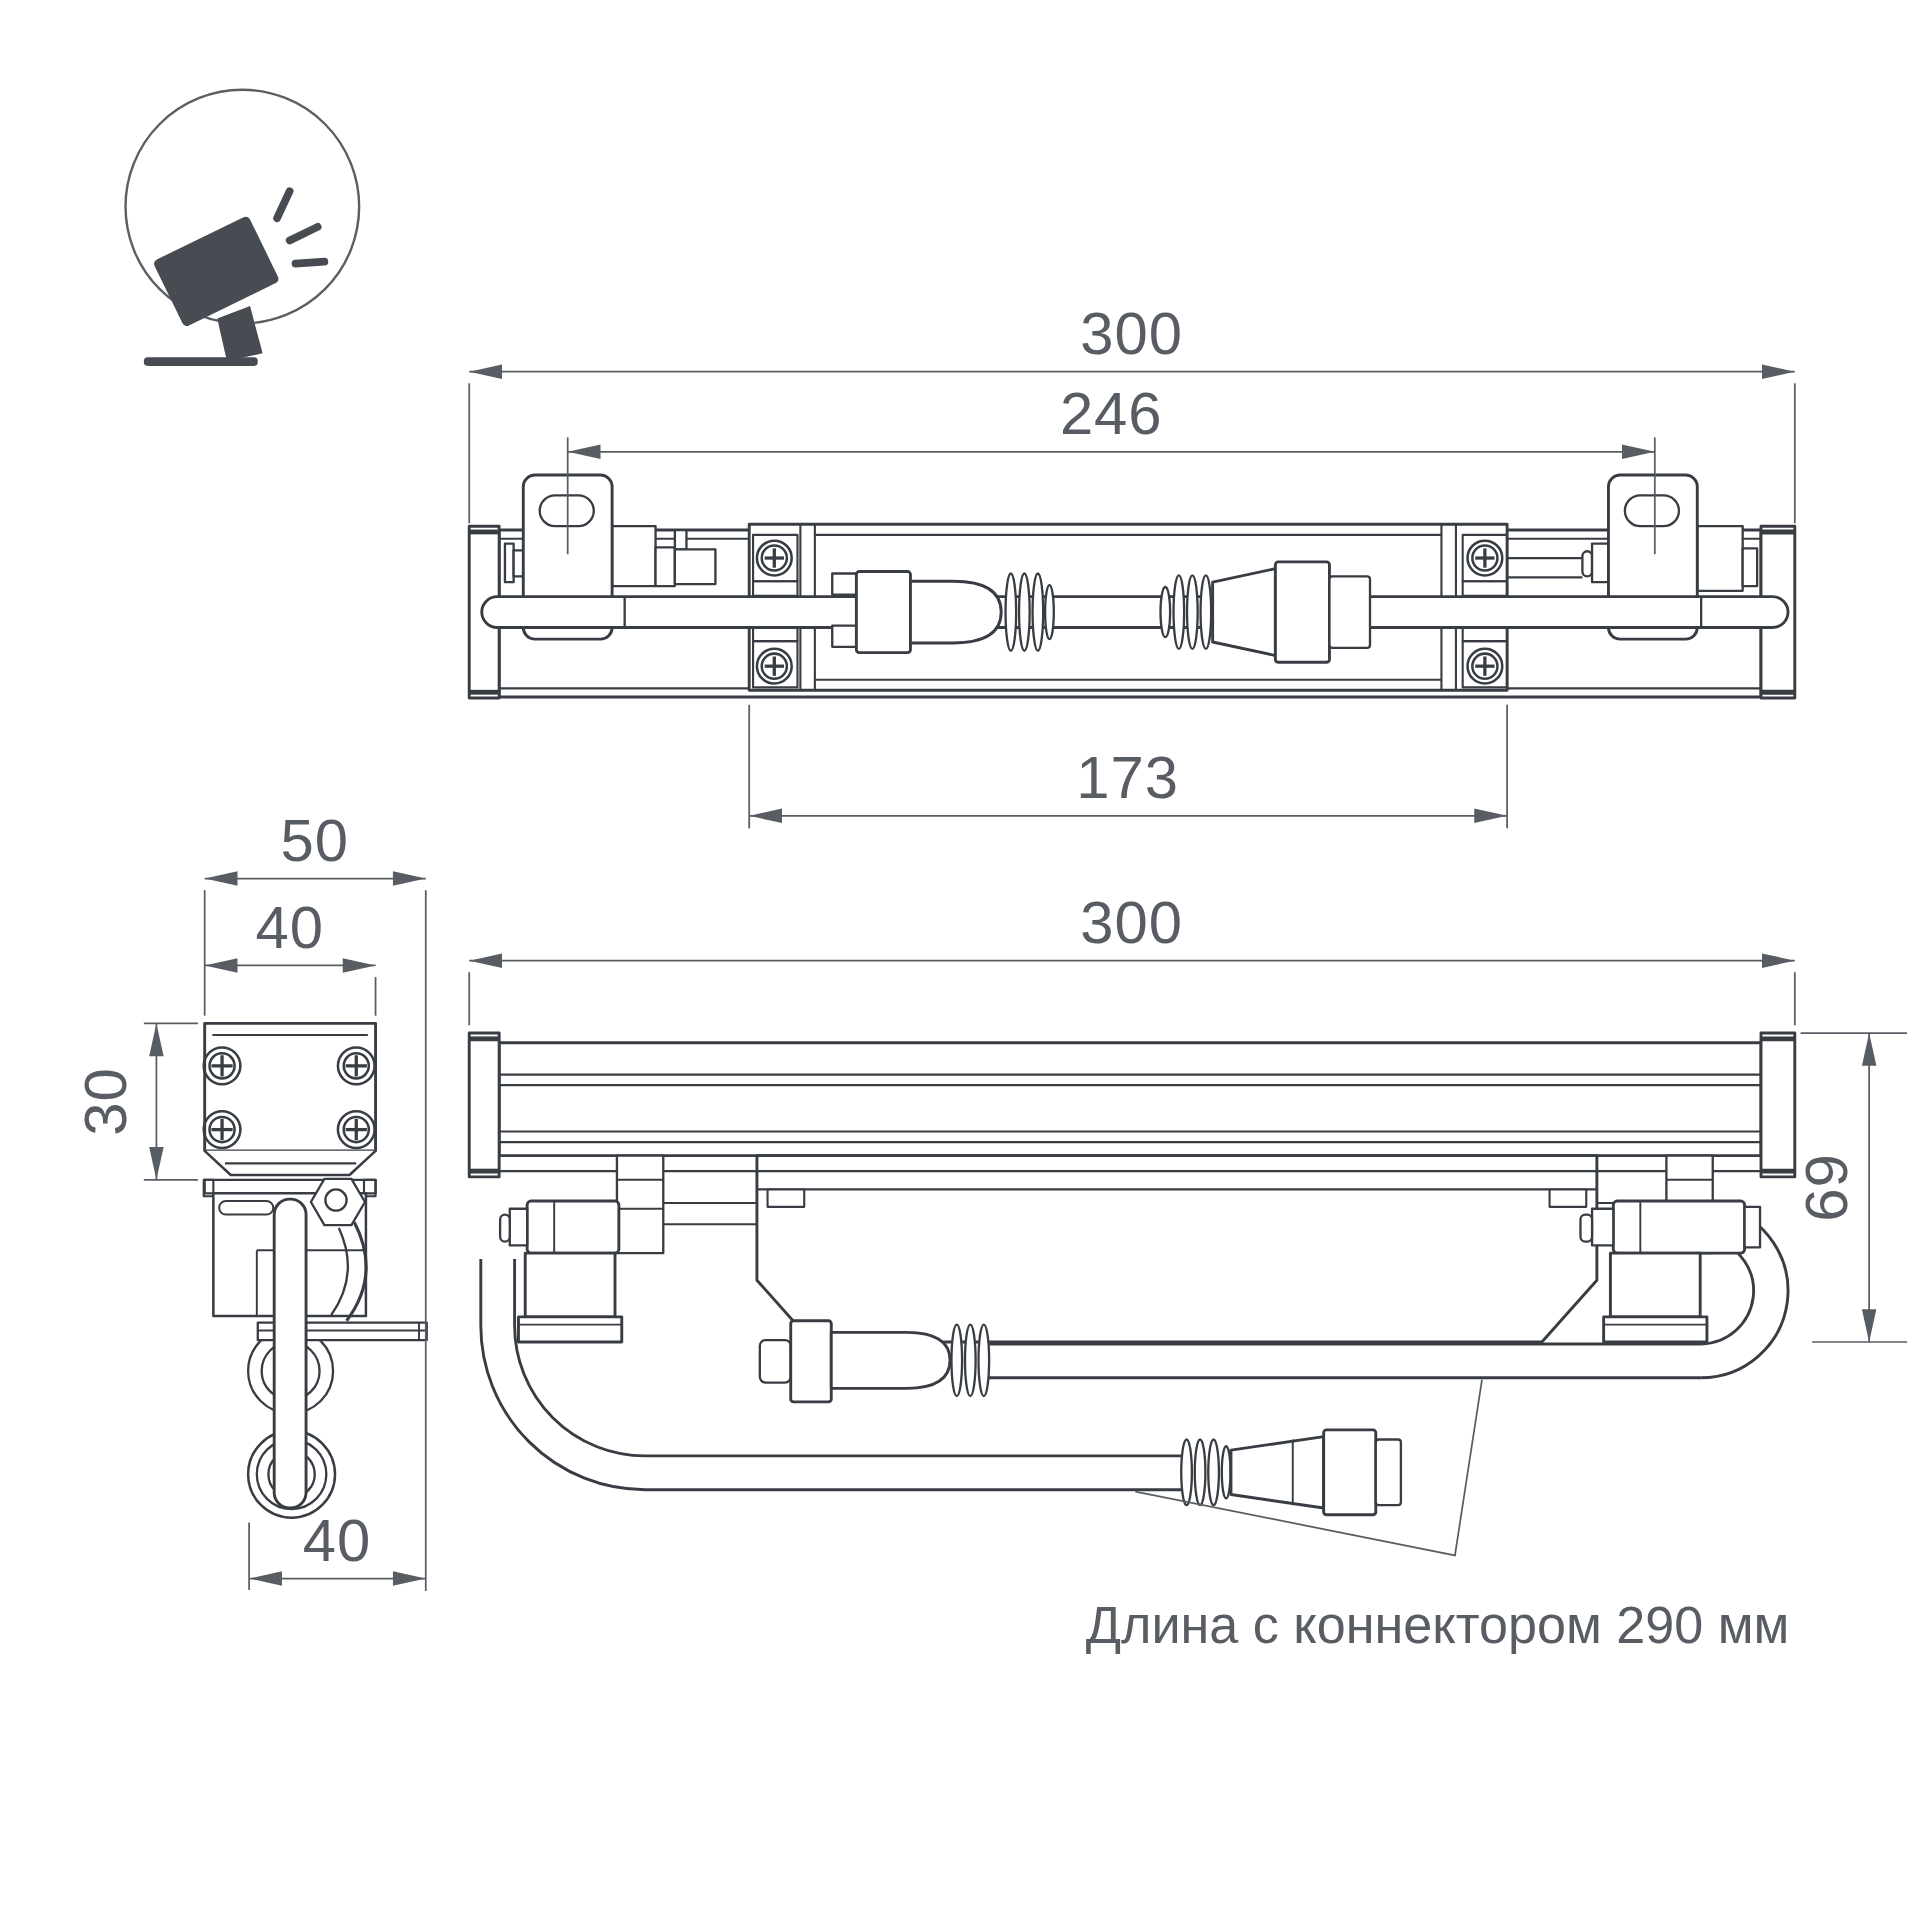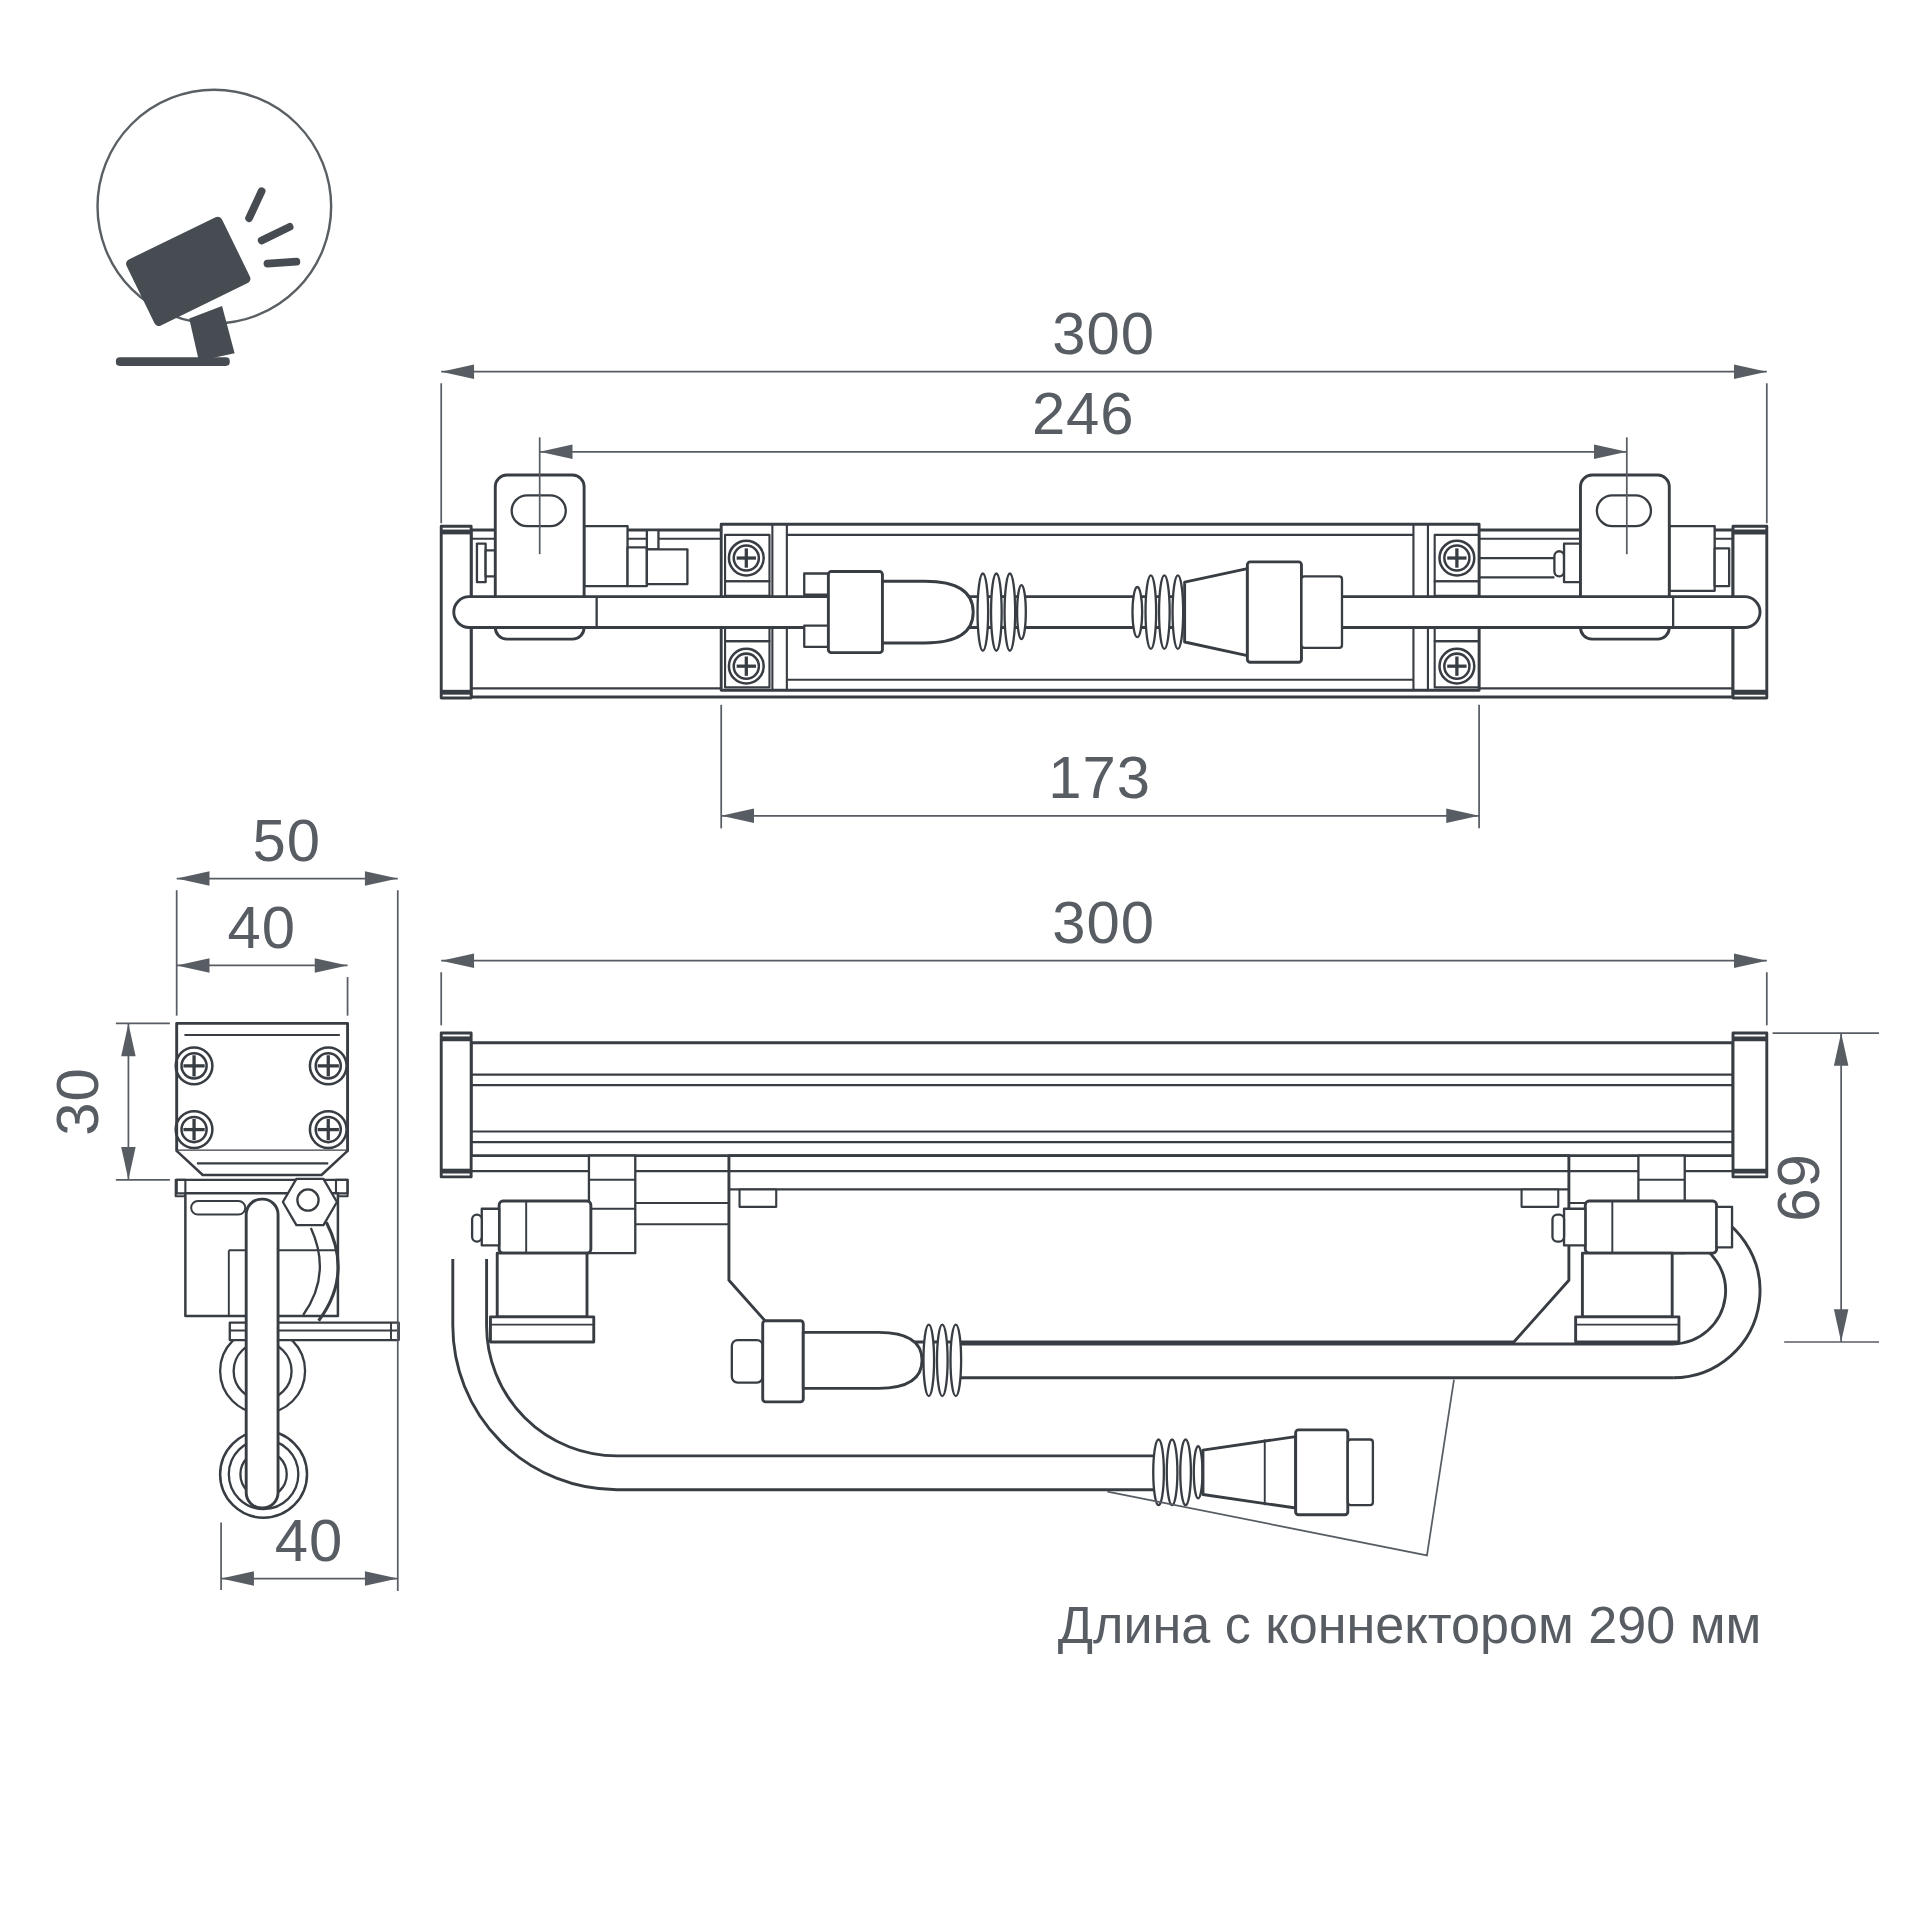--- a/index.html
+++ b/index.html
@@ -1,16 +1,16 @@
 <!DOCTYPE html>
 <html><head>
 <meta charset="utf-8">
 <style>
   html,body{margin:0;padding:0;background:#ffffff;}
-  .page{width:1879px;height:1929px;position:relative;background:#ffffff;overflow:hidden;}
+  .page{width:1879px;height:1929px;position:relative;background:#ffffff;overflow:hidden;margin-left:28px;}
   svg{display:block;}
   text{font-family:"Liberation Sans", sans-serif;fill:#585d64;}
   .dimtxt{font-size:62px;letter-spacing:1px;}
   .notetxt{font-size:54px;letter-spacing:0px;}
 </style>
 </head>
 <body>
 
 <div class="page">
 <svg width="1929" height="1929" viewBox="0 0 1998 1998">

